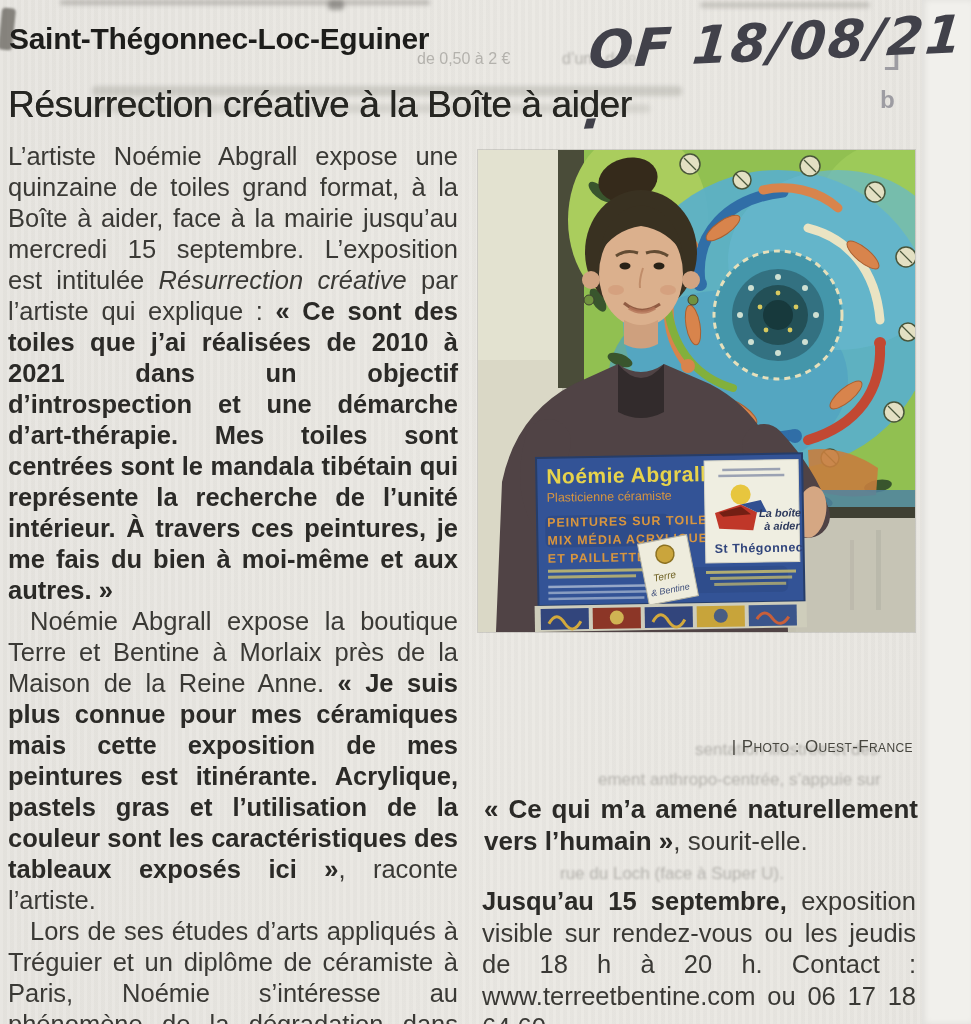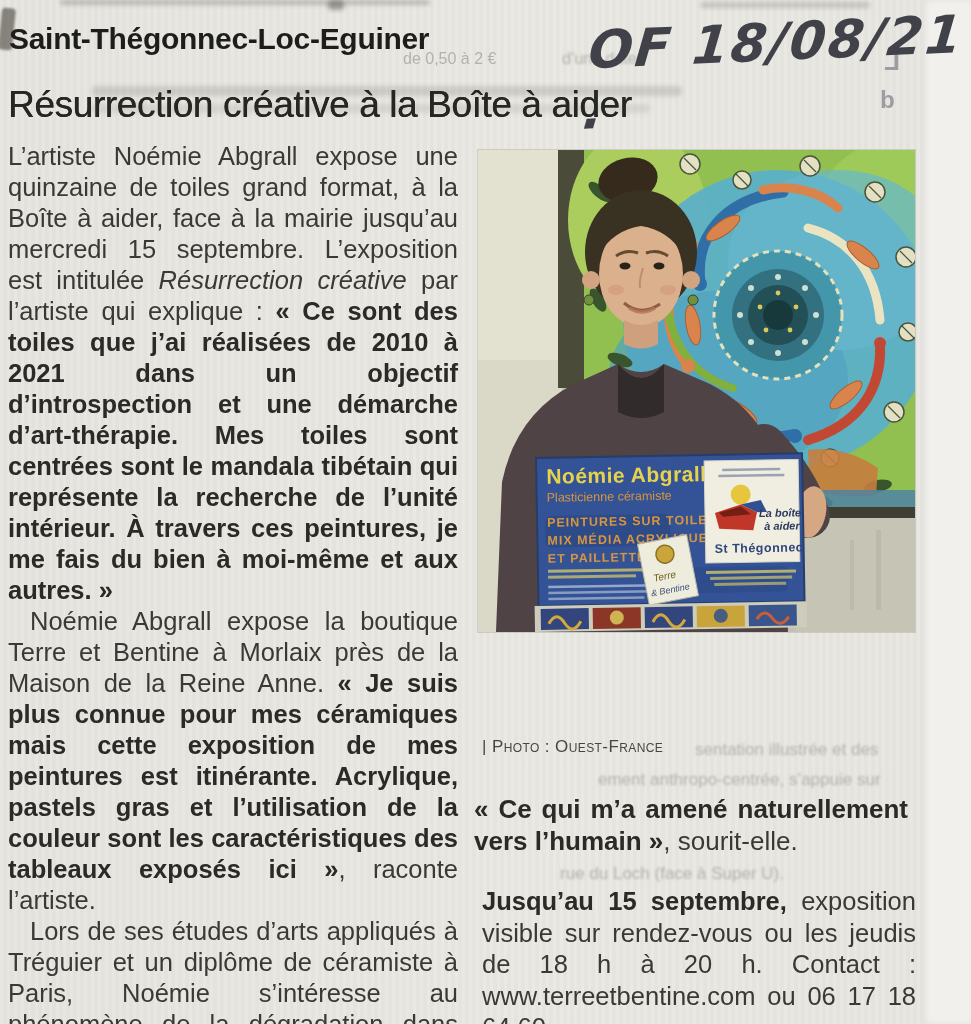--- a/index.html
+++ b/index.html
@@ -19,21 +19,21 @@
   .s1{left:92px;top:86px;width:590px;height:10px;background:rgba(140,138,130,.30);}
   .s2{left:60px;top:0;width:370px;height:5px;background:rgba(120,118,112,.40);}
   .s3{left:700px;top:2px;width:170px;height:6px;background:rgba(130,128,122,.33);}
   .s4{left:0;top:8px;width:14px;height:42px;background:rgba(70,66,60,.6);filter:blur(1px);transform:rotate(6deg);}
   .s5{left:328px;top:0;width:16px;height:10px;background:rgba(90,88,84,.5);}
   .s6{left:90px;top:104px;width:560px;height:9px;background:rgba(150,148,140,.22);}
 
   
   .ghost{position:absolute;color:#b4b2ad;white-space:nowrap;filter:blur(.6px);}
   .ghost.mir{transform:scaleX(-1);font-weight:bold;color:#9d9ca2;}
-  .g-price{left:403px;top:50px;font-size:16px;}
+  .g-price{left:417px;top:50px;font-size:16px;}
   .g-date{left:562px;top:50px;font-size:16px;filter:blur(1px);}
   .g-l{left:884px;top:46px;font-size:26px;}
   .g-d{left:880px;top:86px;font-size:24px;}
   .g-illus{left:695px;top:740px;font-size:17px;filter:blur(1px);}
   .g-anthropo{left:598px;top:770px;font-size:17px;filter:blur(1px);}
   .g-loch{left:560px;top:864px;font-size:17px;filter:blur(1px);}
 
   .region{position:absolute;left:9px;top:22px;font-size:30px;font-weight:bold;
           letter-spacing:-.3px;color:#1d1d1b;}
   .handwriting{position:absolute;left:586px;top:12px;font-size:52px;font-weight:700;
@@ -47,23 +47,23 @@
         font-size:25.5px;line-height:31px;color:#3a3935;text-align:justify;}
   .colL p{margin:0;}
   .colL p.ind{text-indent:22px;}
   .b{font-weight:bold;color:#2b2a27;}
   .i{font-style:italic;margin-top:29px;}
 
   .photo{position:absolute;left:478px;top:150px;width:437px;height:482px;
          outline:1px solid rgba(120,118,110,.25);}
   .caption{position:absolute;left:482px;top:641px;width:424px;
          font-size:25px;line-height:31px;font-style:italic;color:#3b3a36;}
-  .credit{position:absolute;left:482px;top:737px;width:431px;text-align:left;
+  .credit{position:absolute;left:482px;top:737px;width:431px;text-align:right;
          font-size:17px;font-variant:small-caps;letter-spacing:.4px;color:#47463f;}
-  .quote{position:absolute;left:474px;top:793px;width:434px;
+  .quote{position:absolute;left:484px;top:793px;width:434px;
          font-size:26px;line-height:32px;color:#3a3935;text-align:justify;}
   .practical{position:absolute;left:482px;top:886px;width:434px;
          font-size:25.5px;line-height:31.5px;color:#3a3935;text-align:justify;}
 </style>
 </head>
 <body>
 
 <div class="page">
 
   <div class="rightstrip"></div>

